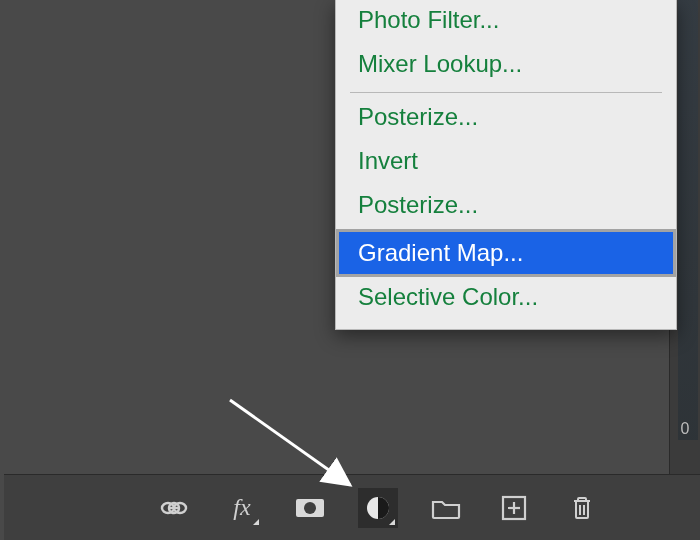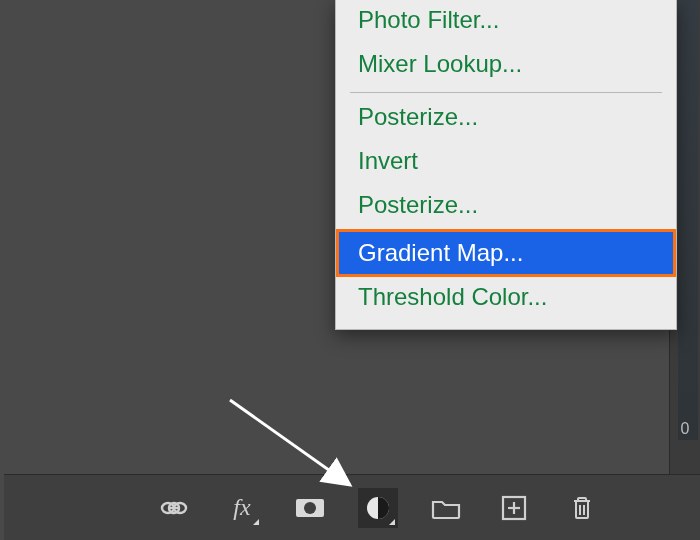--- a/index.html
+++ b/index.html
@@ -106,21 +106,21 @@
     color: #15803d;
     cursor: pointer;
     white-space: nowrap;
   }
   .menu-sep {
     height: 1px;
     margin: 4px 14px;
     background: #b8b8b8;
   }
   .menu-item.highlight-box {
-    border: 3px solid #f97316;
+    border: 3px solid #a3a3a3;
     padding: 7px 19px;
     margin: 0 0;
   }
   .menu-item.selected {
     background: #1a63e6;
     color: #fff;
   }
 
   
   .arrow {
@@ -145,21 +145,21 @@
 </div>
 
 <div class="menu">
   <div class="menu-item">Photo Filter...</div>
   <div class="menu-item">Mixer Lookup...</div>
   <div class="menu-sep"></div>
   <div class="menu-item">Posterize...</div>
   <div class="menu-item">Invert</div>
   <div class="menu-item">Posterize...</div>
   <div class="menu-item selected highlight-box">Gradient Map...</div>
-  <div class="menu-item">Threshold Color...</div>
+  <div class="menu-item">Selective Color...</div>
 </div>
 
 <div class="toolbar">
 
   <div class="tool" title="link">
     <span>
       <svg width="30" height="20" viewBox="0 0 30 20">
         <g fill="none" stroke="#d0d0d0" stroke-width="2.4">
           <path d="M12 10 A5 5 0 1 1 12 10.01" transform="translate(-2,0) rotate(0 9 10)"></path>
           <ellipse cx="9" cy="10" rx="6" ry="5"></ellipse>

